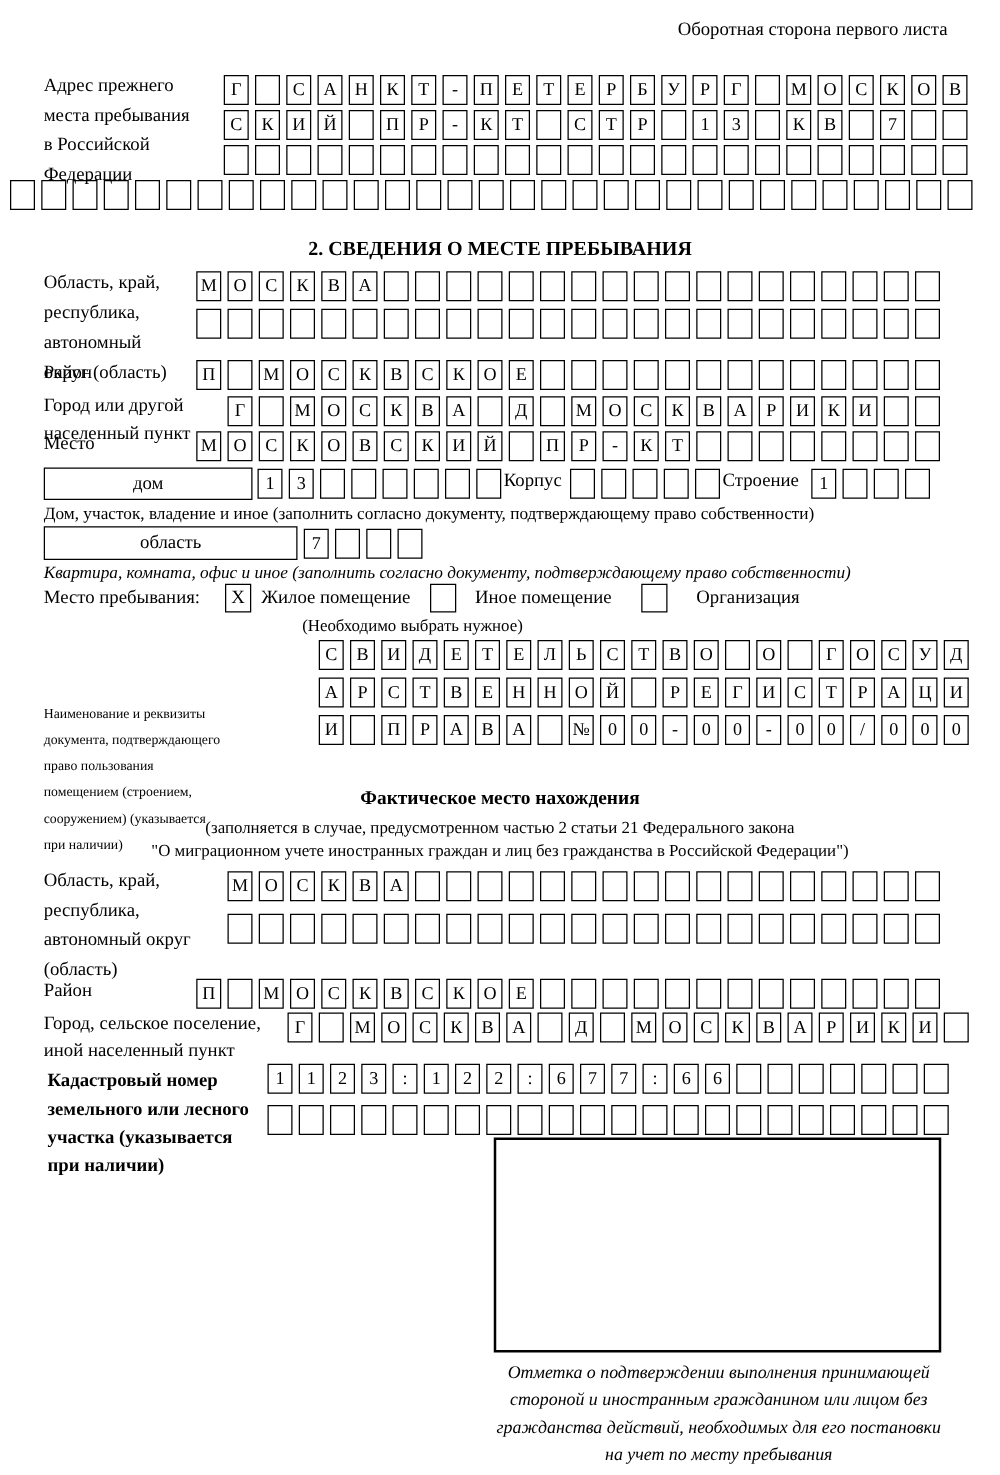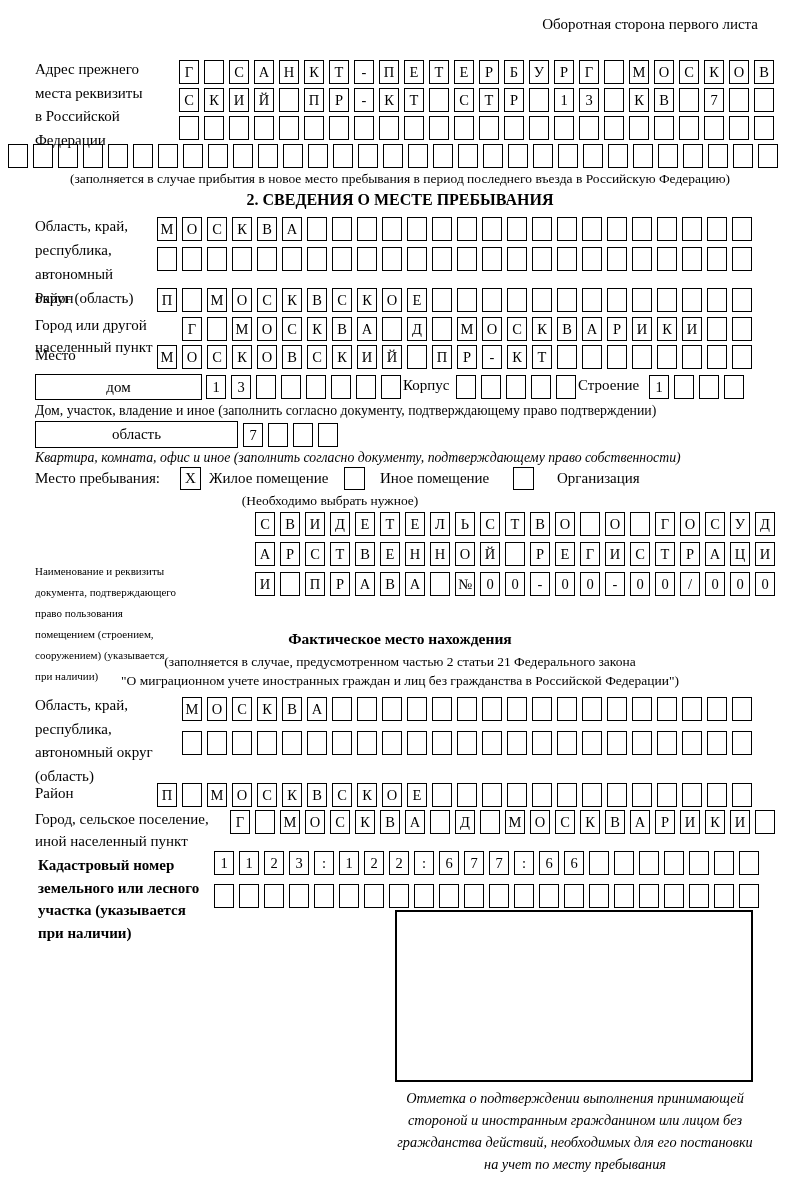--- a/index.html
+++ b/index.html
@@ -22,21 +22,21 @@
 </style>
 </head>
 <body>
 
 <div class="page">
 
   <div class="abs label" style="right:42px;top:16px;">Оборотная сторона первого листа</div>
 
   <div class="abs label" style="left:35px;top:58px;line-height:23.5px;">
     <div>Адрес прежнего</div>
-    <div>места реквизиты</div>
+    <div>места пребывания</div>
     <div>в Российской</div>
     <div>Федерации</div>
   </div>
   <div class="cellrow" style="left:179px;top:60px;">
       <div class="cell">Г</div>
       <div class="cell"></div>
       <div class="cell">С</div>
       <div class="cell">А</div>
       <div class="cell">Н</div>
       <div class="cell">К</div>
@@ -137,21 +137,20 @@
       <div class="cell"></div>
       <div class="cell"></div>
       <div class="cell"></div>
       <div class="cell"></div>
       <div class="cell"></div>
       <div class="cell"></div>
       <div class="cell"></div>
       <div class="cell"></div>
       <div class="cell"></div>
     </div>
-  <div class="abs note center" style="top:171px;">(заполняется в случае прибытия в новое место пребывания в период последнего въезда в Российскую Федерацию)</div>
 
   <div class="abs center bold" style="top:191px;font-size:16px;">2. СВЕДЕНИЯ О МЕСТЕ ПРЕБЫВАНИЯ</div>
 
   <div class="abs label" style="left:35px;top:214px;line-height:24px;">
     <div>Область, край,</div>
     <div>республика,</div>
     <div>автономный</div>
     <div>округ (область)</div>
   </div>
   <div class="cellrow" style="left:157px;top:217px;">
@@ -312,21 +311,21 @@
       <div class="cell"></div>
       <div class="cell"></div>
     </div>
   <div class="abs label" style="left:578px;top:377px;">Строение</div>
   <div class="cellrow" style="left:649px;top:375px;">
       <div class="cell">1</div>
       <div class="cell"></div>
       <div class="cell"></div>
       <div class="cell"></div>
     </div>
-  <div class="abs caption" style="left:35px;top:403px;">Дом, участок, владение и иное (заполнить согласно документу, подтверждающему право подтверждении)</div>
+  <div class="abs caption" style="left:35px;top:403px;">Дом, участок, владение и иное (заполнить согласно документу, подтверждающему право собственности)</div>
 
   <div class="labelbox" style="left:35px;top:421px;width:203px;height:27px;">область</div>
   <div class="cellrow" style="left:243px;top:423px;">
       <div class="cell">7</div>
       <div class="cell"></div>
       <div class="cell"></div>
       <div class="cell"></div>
     </div>
   <div class="abs caption" style="left:35px;top:450px;font-style:italic;">Квартира, комната, офис и иное (заполнить согласно документу, подтверждающему право собственности)</div>
 

